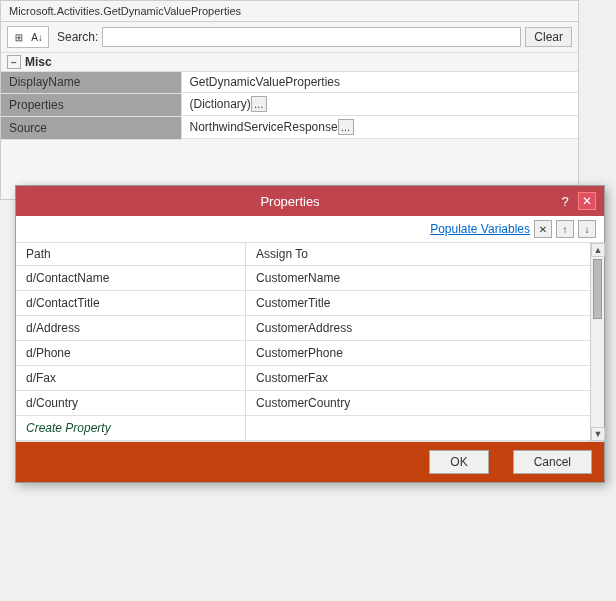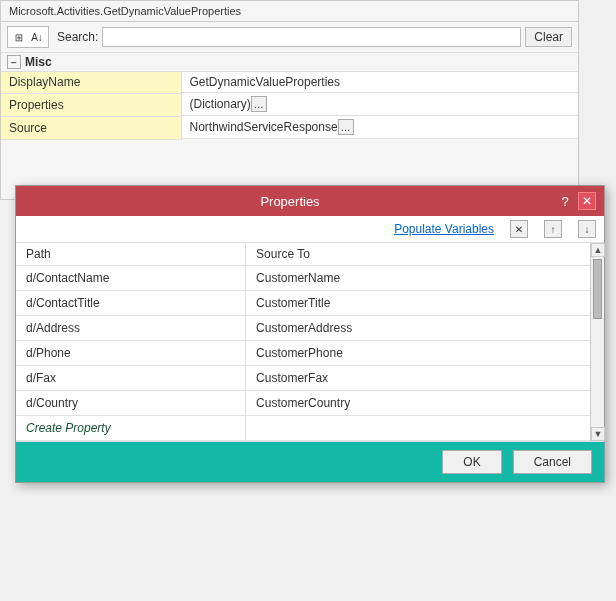--- a/index.html
+++ b/index.html
@@ -121,21 +121,21 @@
     .prop-table td {
       padding: 3px 8px;
       border-bottom: 1px solid #e0e0e0;
       font-size: 12px;
       color: #333;
     }
 
     .prop-table td:first-child {
       width: 180px;
       border-right: 1px solid #ddd;
-      background: #fef9c3;
+      background: #a3a3a3;
     }
 
     .prop-table td:last-child {
       background: #fff;
       display: flex;
       align-items: center;
       justify-content: space-between;
     }
 
     .ellipsis-btn {
@@ -221,21 +221,21 @@
       padding: 0;
       background: #fff;
     }
 
     .populate-row {
       display: flex;
       justify-content: flex-end;
       align-items: center;
       padding: 4px 8px;
       border-bottom: 1px solid #ddd;
-      gap: 16px;
+      gap: 4px;
     }
 
     .populate-link {
       color: #0066cc;
       text-decoration: underline;
       cursor: pointer;
       font-size: 12px;
     }
 
     .populate-btn {
@@ -324,23 +324,23 @@
       justify-content: center;
       font-size: 9px;
       cursor: pointer;
       color: #555;
     }
 
     .dialog-footer {
       padding: 8px 12px;
       display: flex;
       justify-content: flex-end;
-      gap: 11px;
+      gap: 24px;
       border-top: 1px solid #ddd;
-      background: #14b8a6;
+      background: #c2410c;
     }
 
     .footer-btn {
       padding: 4px 20px;
       font-size: 12px;
       cursor: pointer;
       background: #f0f0f0;
       border: 1px solid #aaa;
       color: #333;
     }
@@ -410,21 +410,21 @@
         <button class="populate-btn">✕</button>
         <button class="populate-btn">↑</button>
         <button class="populate-btn">↓</button>
       </div>
       <div class="table-wrapper">
         <div class="table-scroll">
           <table class="properties-table">
             <thead>
               <tr>
                 <th>Path</th>
-                <th>Source To</th>
+                <th>Assign To</th>
               </tr>
             </thead>
             <tbody id="props-tbody">
                 <tr>
                   <td>d/ContactName</td>
                   <td>CustomerName</td>
                 </tr>
                 <tr>
                   <td>d/ContactTitle</td>
                   <td>CustomerTitle</td>

